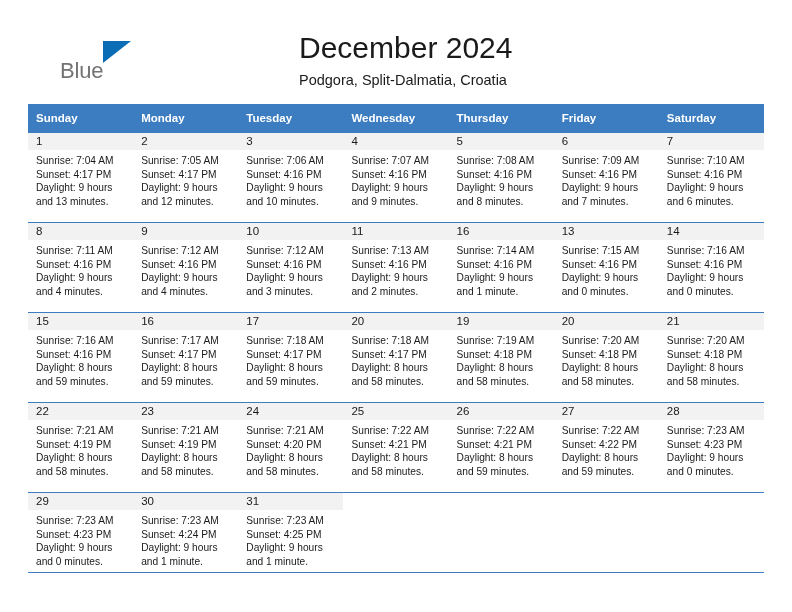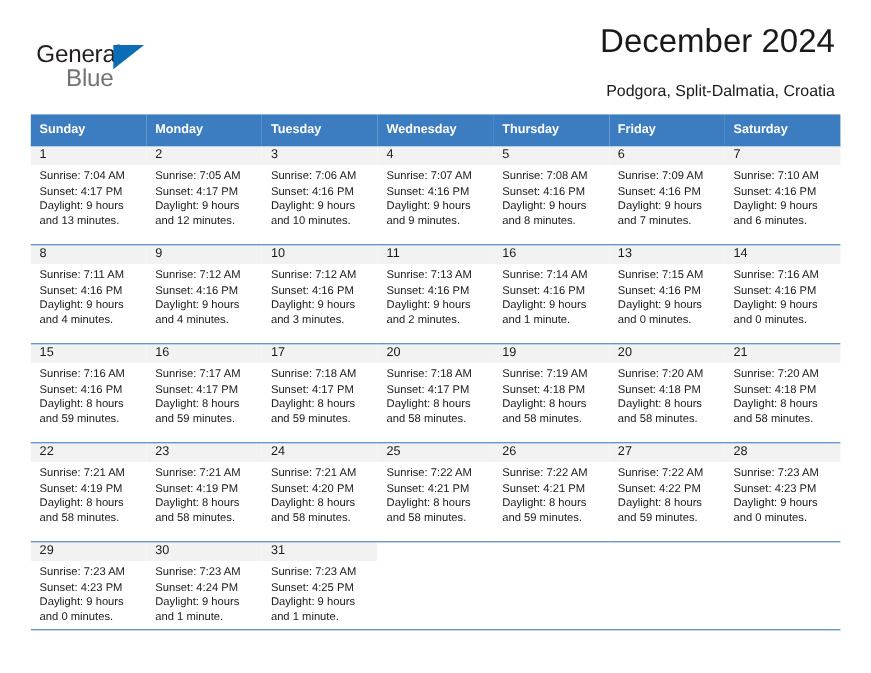--- a/index.html
+++ b/index.html
@@ -59,34 +59,34 @@
     left: 70px;
     top: 5px;
     width: 0;
     height: 0;
     border-left: 28px solid #0a6db5;
     border-bottom: 22px solid transparent;
   }
   .title-block {
     position: absolute;
     right: 33px;
-    top: 20px;
-    text-align: right;
+    top: 30px;
+    text-align: left;
     width: 460px;
   }
   .month-title {
     font-size: 30px;
     line-height: 36px;
     color: #1a1a1a;
     font-weight: normal;
     font-family: "Liberation Sans", sans-serif;
     white-space: nowrap;
   }
   .location {
-    margin-top: 18px;
+    margin-top: 5px;
     font-size: 14.5px;
     line-height: 18px;
     color: #1a1a1a;
     font-family: "Liberation Sans", sans-serif;
     white-space: nowrap;
   }
 
   
   .calendar {
     position: absolute;
@@ -149,21 +149,20 @@
   }
 </style>
 </head>
 <body>
 
 <div class="page">
 
   <div class="header">
 
     <div class="brand">
-      <span class="brand-general">General</span>
       <span class="brand-flag"></span>
       <span class="brand-blue">Blue</span>
     </div>
 
     <div class="title-block">
       <div class="month-title">December 2024</div>
       <div class="location">Podgora, Split-Dalmatia, Croatia</div>
     </div>
 
   </div>

